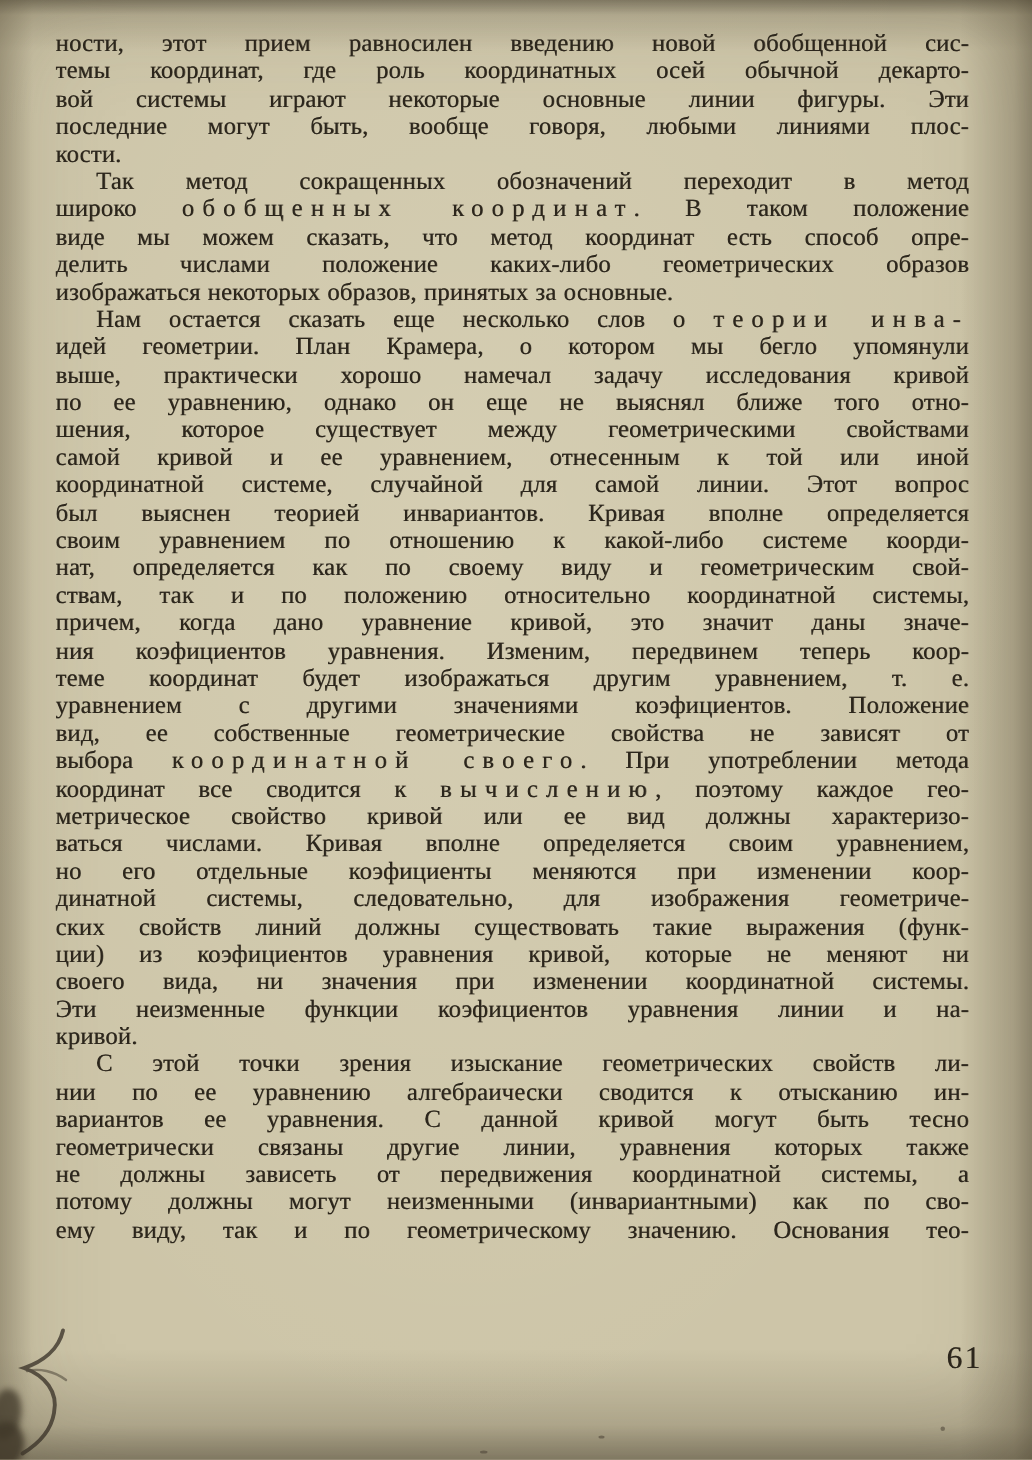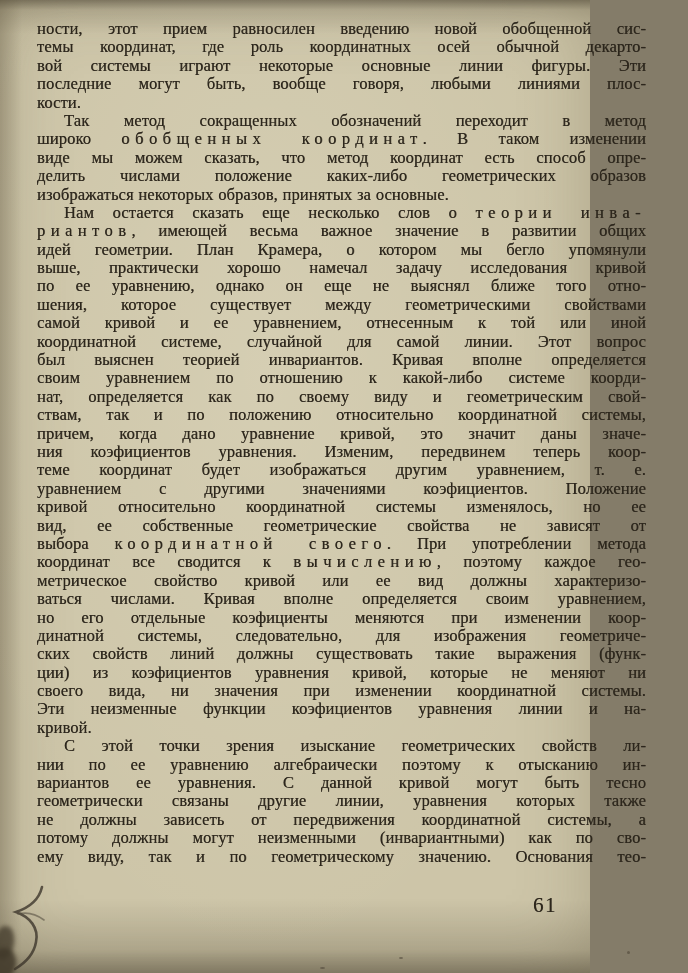--- a/index.html
+++ b/index.html
@@ -5,21 +5,21 @@
   html, body {
     margin: 0;
     padding: 0;
     width: 688px;
     height: 973px;
     overflow: hidden;
     background: #847c69;
   }
   .page {
     position: relative;
-    width: 590px;
+    width: 688px;
     height: 973px;
     background:
       radial-gradient(ellipse at 45% 38%, rgba(255,252,235,0.16), rgba(255,252,235,0) 70%),
       linear-gradient(90deg, rgba(88,78,58,0.30) 0px, rgba(88,78,58,0) 22px, rgba(88,78,58,0) 640px, rgba(88,78,58,0.26) 676px, rgba(70,62,45,0.42) 688px),
       linear-gradient(180deg, rgba(62,55,40,0.55) 0px, rgba(80,71,52,0.18) 10px, rgba(80,71,52,0) 34px, rgba(80,71,52,0) 900px, rgba(80,71,52,0.20) 950px, rgba(58,51,37,0.48) 973px),
       #cdc5a8;
     box-shadow: inset 0 0 70px rgba(96,86,60,0.30);
     font-family: "Liberation Serif", "DejaVu Serif", serif;
     color: #2c261c;
   }
@@ -101,55 +101,53 @@
 <body>
 
 <div class="page">
   <div class="text-block">
       <div class="line"><span class="run">ности, этот прием равносилен введению новой обобщенной сис-</span></div>
       <div class="line"><span class="run">темы координат, где роль координатных осей обычной декарто-</span></div>
       <div class="line"><span class="run">вой системы играют некоторые основные линии фигуры. Эти</span></div>
       <div class="line"><span class="run">последние могут быть, вообще говоря, любыми линиями плос-</span></div>
       <div class="line last"><span class="run">кости.</span></div>
       <div class="line indent"><span class="run">Так метод сокращенных обозначений переходит в метод</span></div>
-      <div class="line"><span class="run">широко </span><span class="sp">обобщенных координат</span><span class="run">. В таком изменении</span></div>
+      <div class="line"><span class="run">широко </span><span class="sp">обобщенных координат</span><span class="run">. В таком положение</span></div>
       <div class="line"><span class="run">виде мы можем сказать, что метод координат есть способ опре-</span></div>
       <div class="line"><span class="run">делить числами положение каких-либо геометрических образов</span></div>
       <div class="line last"><span class="run">изображаться некоторых образов, принятых за основные.</span></div>
       <div class="line indent"><span class="run">Нам остается сказать еще несколько слов о </span><span class="sp">теории инва-</span></div>
-      <div class="line"><span class="sp">риантов</span><span class="run">, имеющей весьма важное значение в развитии общих</span></div>
       <div class="line"><span class="run">идей геометрии. План Крамера, о котором мы бегло упомянули</span></div>
       <div class="line"><span class="run">выше, практически хорошо намечал задачу исследования кривой</span></div>
       <div class="line"><span class="run">по ее уравнению, однако он еще не выяснял ближе того отно-</span></div>
       <div class="line"><span class="run">шения, которое существует между геометрическими свойствами</span></div>
       <div class="line"><span class="run">самой кривой и ее уравнением, отнесенным к той или иной</span></div>
       <div class="line"><span class="run">координатной системе, случайной для самой линии. Этот вопрос</span></div>
       <div class="line"><span class="run">был выяснен теорией инвариантов. Кривая вполне определяется</span></div>
       <div class="line"><span class="run">своим уравнением по отношению к какой-либо системе коорди-</span></div>
       <div class="line"><span class="run">нат, определяется как по своему виду и геометрическим свой-</span></div>
       <div class="line"><span class="run">ствам, так и по положению относительно координатной системы,</span></div>
       <div class="line"><span class="run">причем, когда дано уравнение кривой, это значит даны значе-</span></div>
       <div class="line"><span class="run">ния коэфициентов уравнения. Изменим, передвинем теперь коор-</span></div>
       <div class="line"><span class="run">теме координат будет изображаться другим уравнением, т. е.</span></div>
       <div class="line"><span class="run">уравнением с другими значениями коэфициентов. Положение</span></div>
-      <div class="line"><span class="run">кривой относительно координатной системы изменялось, но ее</span></div>
       <div class="line"><span class="run">вид, ее собственные геометрические свойства не зависят от</span></div>
       <div class="line"><span class="run">выбора </span><span class="sp">координатной своего</span><span class="run">. При употреблении метода</span></div>
       <div class="line"><span class="run">координат все сводится к </span><span class="sp">вычислению</span><span class="run">, поэтому каждое гео-</span></div>
       <div class="line"><span class="run">метрическое свойство кривой или ее вид должны характеризо-</span></div>
       <div class="line"><span class="run">ваться числами. Кривая вполне определяется своим уравнением,</span></div>
       <div class="line"><span class="run">но его отдельные коэфициенты меняются при изменении коор-</span></div>
       <div class="line"><span class="run">динатной системы, следовательно, для изображения геометриче-</span></div>
       <div class="line"><span class="run">ских свойств линий должны существовать такие выражения (функ-</span></div>
       <div class="line"><span class="run">ции) из коэфициентов уравнения кривой, которые не меняют ни</span></div>
       <div class="line"><span class="run">своего вида, ни значения при изменении координатной системы.</span></div>
       <div class="line"><span class="run">Эти неизменные функции коэфициентов уравнения линии и на-</span></div>
       <div class="line last"><span class="run">кривой.</span></div>
       <div class="line indent"><span class="run">С этой точки зрения изыскание геометрических свойств ли-</span></div>
-      <div class="line"><span class="run">нии по ее уравнению алгебраически поэтому к отысканию ин-</span></div>
+      <div class="line"><span class="run">нии по ее уравнению алгебраически сводится к отысканию ин-</span></div>
       <div class="line"><span class="run">вариантов ее уравнения. С данной кривой могут быть тесно</span></div>
       <div class="line"><span class="run">геометрически связаны другие линии, уравнения которых также</span></div>
       <div class="line"><span class="run">не должны зависеть от передвижения координатной системы, а</span></div>
       <div class="line"><span class="run">потому должны могут неизменными (инвариантными) как по сво-</span></div>
       <div class="line"><span class="run">ему виду, так и по геометрическому значению. Основания тео-</span></div>
     </div>
 
   <div class="page-number">61</div>
 
   <svg class="ink-mark" viewBox="0 0 62 88" xmlns="http://www.w3.org/2000/svg">

